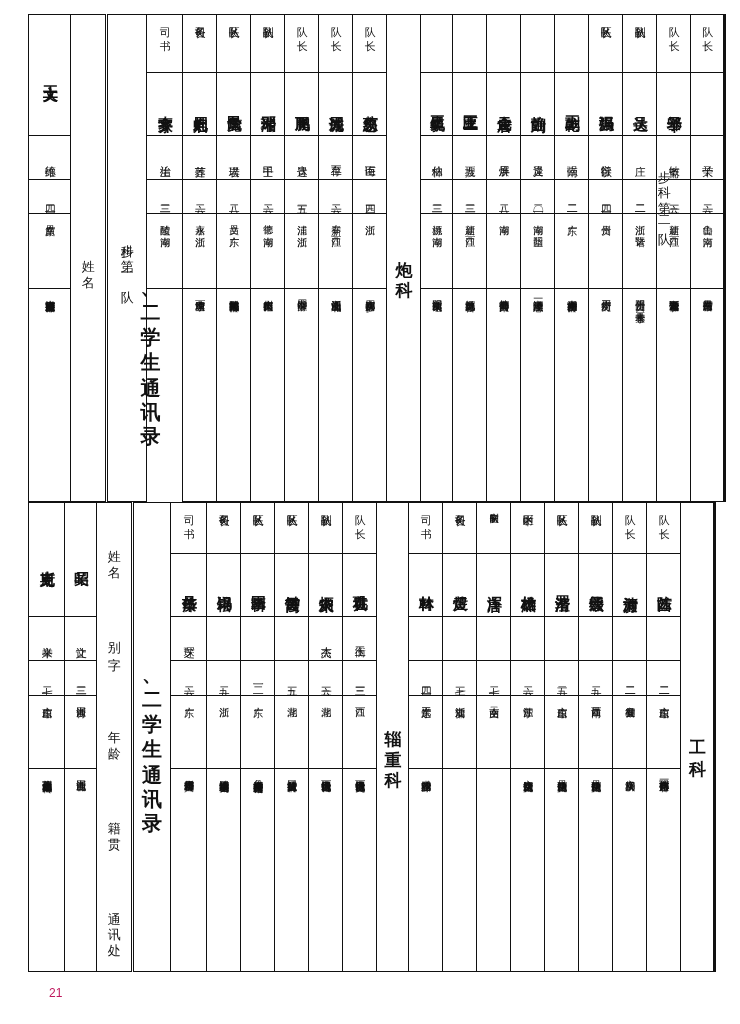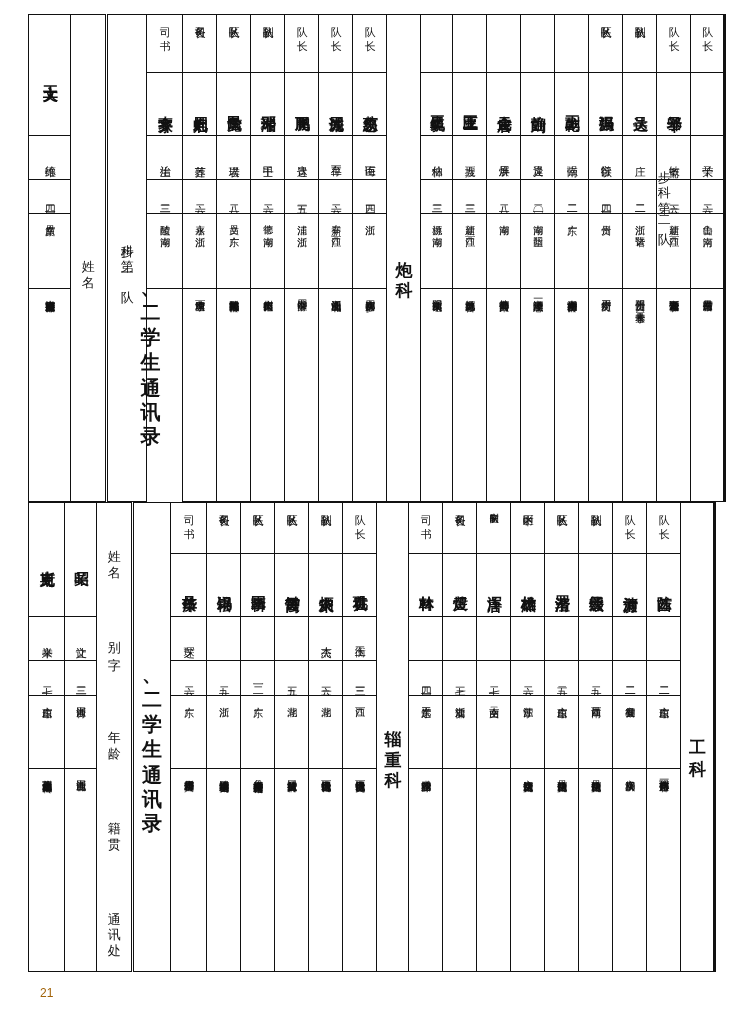--- a/index.html
+++ b/index.html
@@ -43,22 +43,22 @@
   .fs-hdr{font-size:13px;}
   .fs-name{font-size:15px;font-weight:bold;}
   .fs-sm{font-size:11px;}
   .fs-xs{font-size:10px;}
   .fs-xxs{font-size:9px;}
   .fs-big{font-size:17px;font-weight:bold;}
   .fs-title{font-size:20px;font-weight:bold;}
   .pad2{padding-top:3px;}
   
   #pageno{
-    position:absolute;left:40px;top:986px;
-    font-size:12px;color:#a16207;
+    position:absolute;left:49px;top:986px;
+    font-size:12px;color:#be185d;
     font-family:"Liberation Sans",sans-serif;
   }
 </style>
 </head>
 <body>
 
 <div id="page">
 
   <table class="tbl" style="left:28px;top:14px;width:684px;height:488px;">
     <colgroup>

